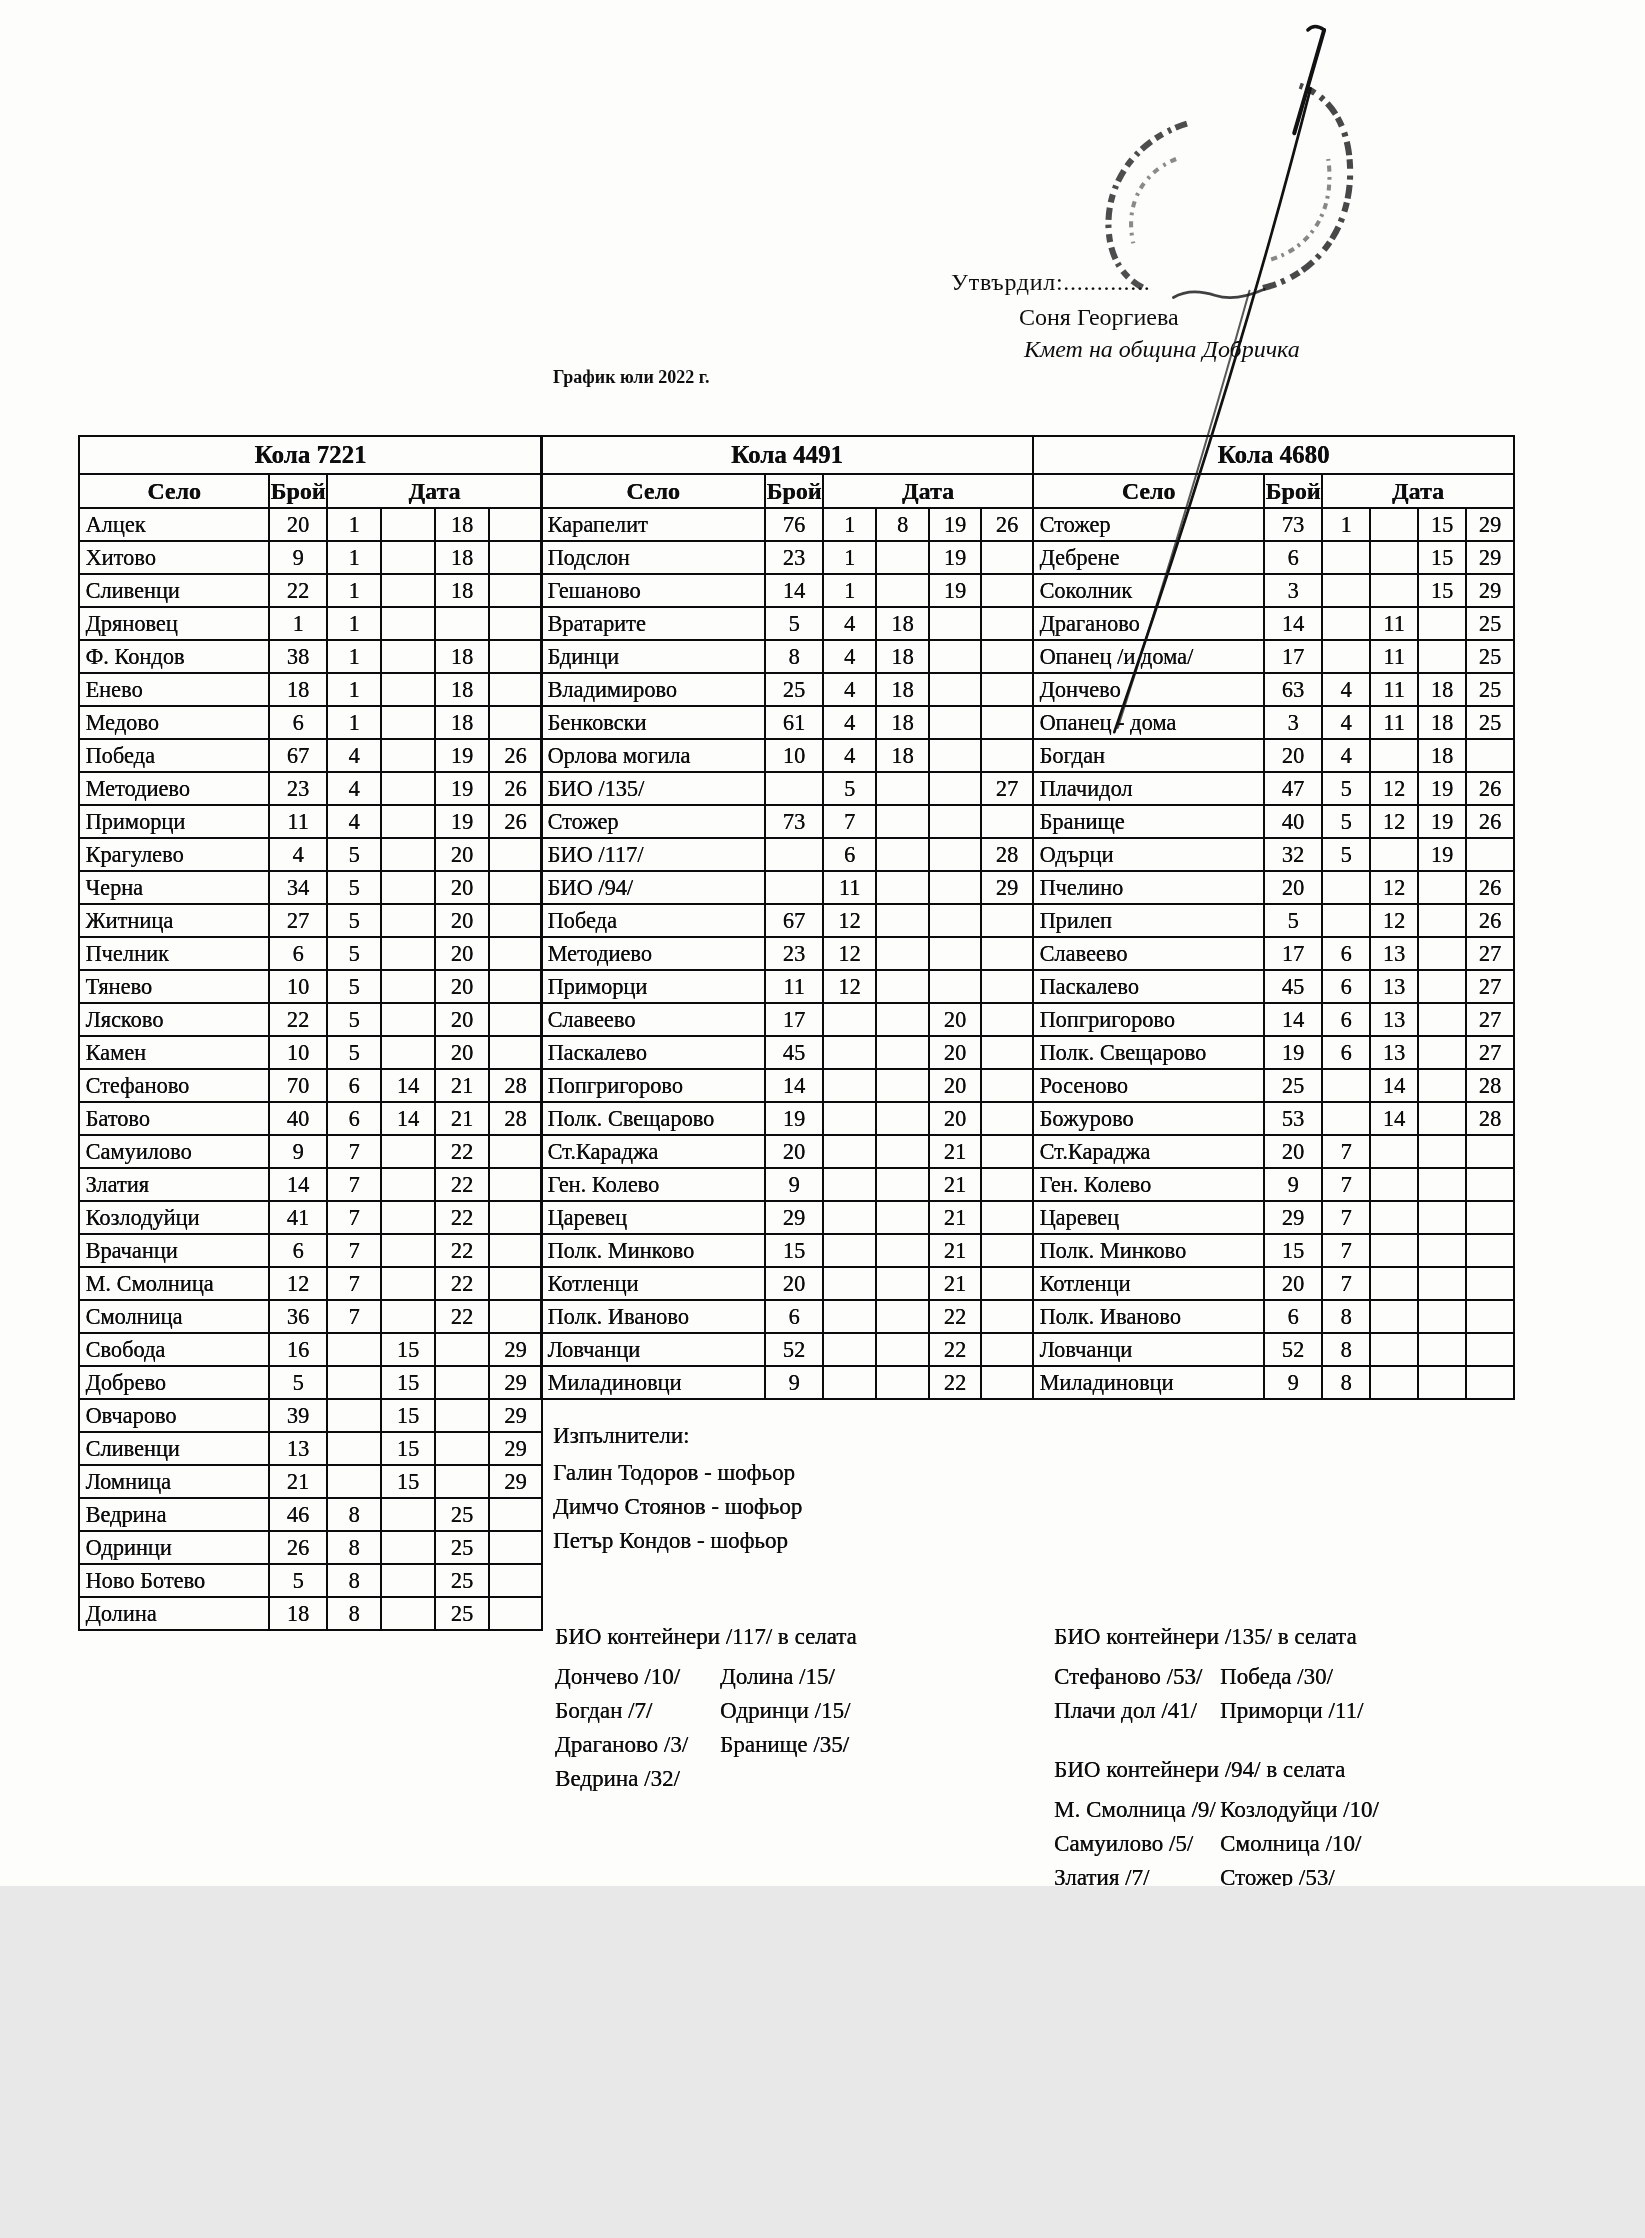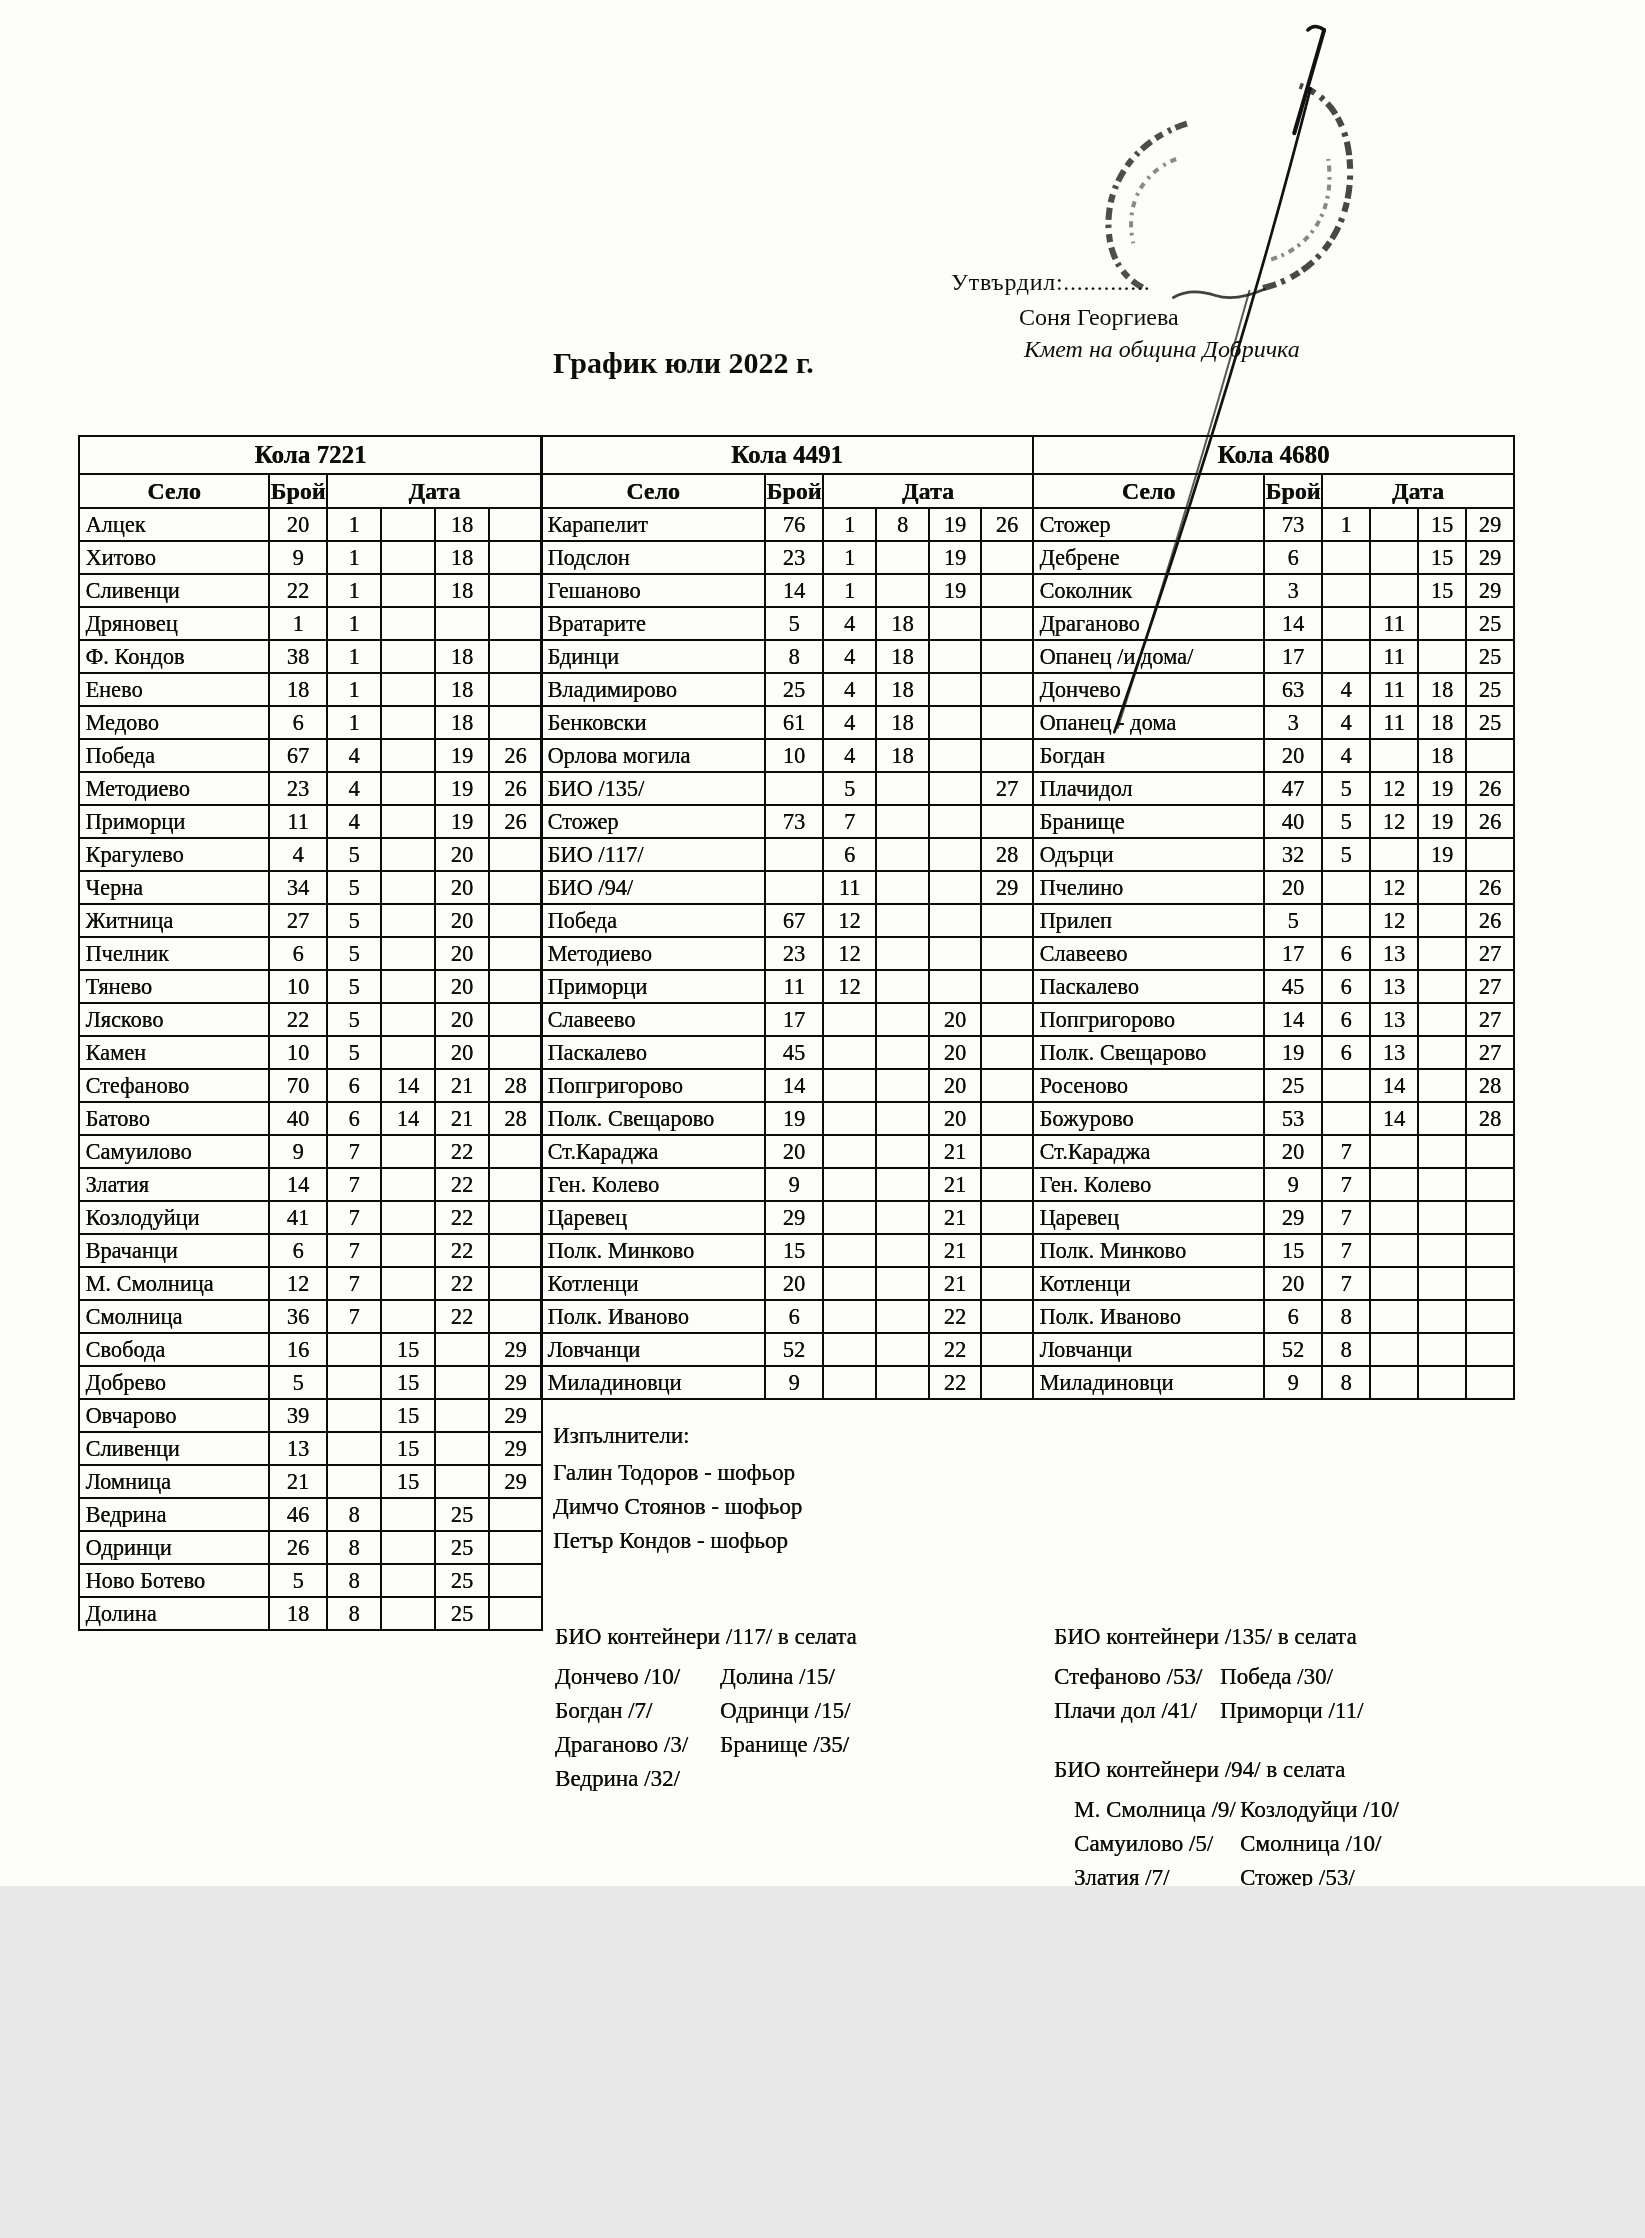--- a/index.html
+++ b/index.html
@@ -9,21 +9,21 @@
     height: 1886px;
     background: #fdfdfc;
     font-family: "Liberation Serif", "DejaVu Serif", serif;
     color: #0d0d0d;
     overflow: hidden;
   }
   .approve-block { position: absolute; left: 951px; top: 269px; font-size: 24px; }
   .approve-line { letter-spacing: 0.7px; }
   .approver-name { margin: 8.1px 0 0 68px; font-size: 24px; }
   .approver-title { margin: 5.4px 0 0 73px; font-size: 24px; font-style: italic; }
-  .doc-title { position: absolute; left: 553px; top: 346px; font-size: 30px; font-weight: bold; }
+  .doc-title { position: absolute; left: 553px; top: 367px; font-size: 18px; font-weight: bold; }
 
   table.sched {
     position: absolute; top: 435px;
     border-collapse: collapse; table-layout: fixed;
     border: 2.7px solid #0b0b0b;
     font-size: 22.4px;
   }
   .sched th, .sched td {
     border: 2px solid #0b0b0b;
     padding: 0; overflow: hidden; white-space: nowrap;
@@ -44,21 +44,21 @@
   .bio { position: absolute; font-size: 23px; }
   .bio .heading { margin-bottom: 9.5px; text-shadow: 0.3px 0 0 currentColor; }
   .bio .cols { display: flex; }
   .bio .c1 { width: 165px; flex: 0 0 auto; }
   .bio .list-line { line-height: 34px; white-space: nowrap; text-shadow: 0.3px 0 0 currentColor; font-family: Liberation Serif, serif; }
   #bio-117 { left: 555px; top: 1624px; }
   #bio-117 .c1 { width: 165px; }
   #bio-135 { left: 1054px; top: 1624px; }
   #bio-135 .c1 { width: 166px; }
   #bio-94  { left: 1054px; top: 1757px; }
-  #bio-94  .c1 { width: 166px; margin-left: 20px; }
+  #bio-94  .c1 { width: 166px; }
 
   svg.overlay { position: absolute; left: 0; top: 0; pointer-events: none; }
 </style>
 </head>
 <body>
 
 <div class="page">
 
   <div class="approve-block">
     <div class="approve-line">Утвърдил:.............</div>

